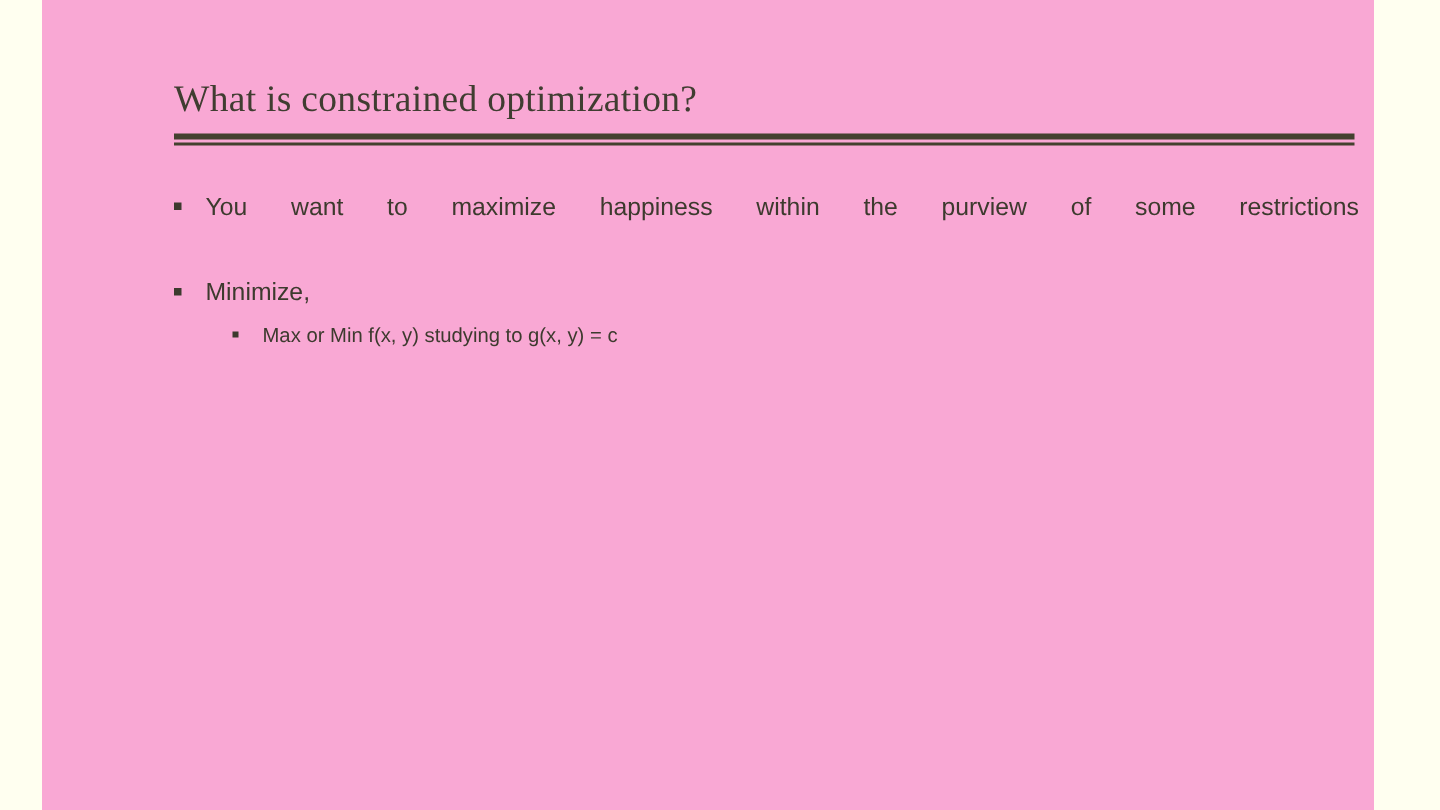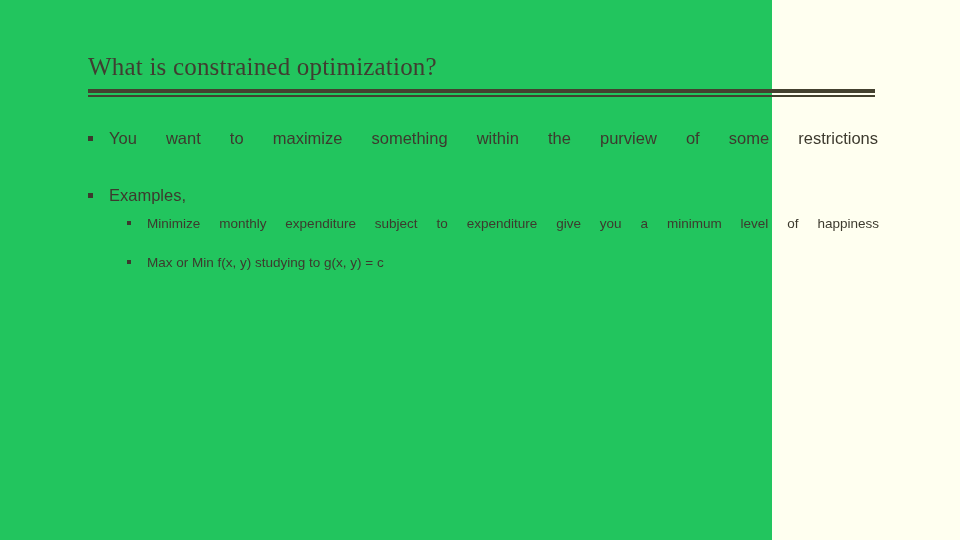--- a/index.html
+++ b/index.html
@@ -10,23 +10,24 @@
     width: 960px;
     height: 540px;
     background: #FFFFF0;
     font-family: "Liberation Sans", sans-serif;
     color: #3D3A2E;
     overflow: hidden;
   }
 
   .slide {
     position: relative;
-    width: 772px;
+    width: 888px;
     height: 540px;
-    background: #22c55e;
+    background: #f9a8d4;
+    margin-left: 28px;
   }
 
   
   .title-block {
     position: absolute;
     left: 88px;
     top: 52px;
     width: 788px;
   }
 
@@ -161,34 +162,30 @@
       <div class="rule-thick"></div>
       <div class="rule-gap"></div>
       <div class="rule-thin"></div>
     </div>
   </div>
 
   <div class="body-block">
 
     <div class="bullet-l1 stretch">
       <span class="marker"><span class="sq"></span></span>
-      <span class="justify-line">You want to maximize something within the purview of some restrictions</span>
+      <span class="justify-line">You want to maximize happiness within the purview of some restrictions</span>
     </div>
 
     <div class="bullet-l1">
       <span class="marker"><span class="sq"></span></span>
-      <span class="justify-line">Examples,</span>
+      <span class="justify-line">Minimize,</span>
 
       <div class="sublist">
 
 
-        <div class="bullet-l2 stretch">
-          <span class="marker"><span class="sq-sm"></span></span>
-          <span class="justify-line">Minimize monthly expenditure subject to expenditure give you a minimum level of happiness</span>
-        </div>
 
         <div class="bullet-l2">
           <span class="marker"><span class="sq-sm"></span></span>
           <span class="justify-line">Max or Min f(x, y) studying to g(x, y) = c</span>
         </div>
 
       </div>
     </div>
 
   </div>

